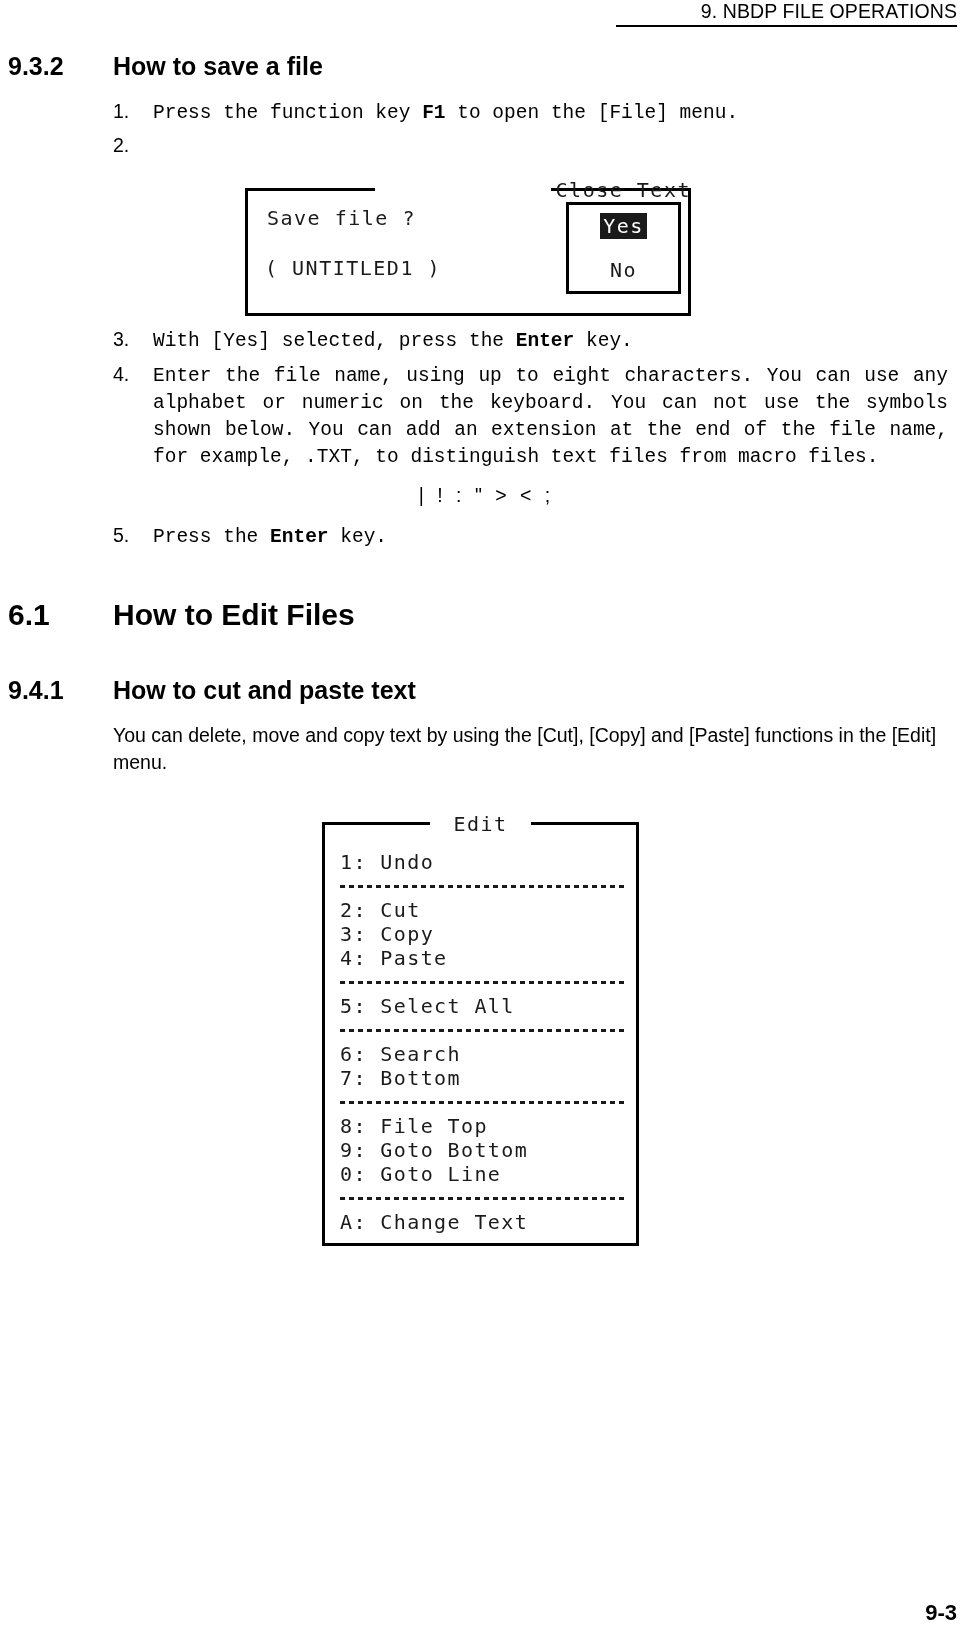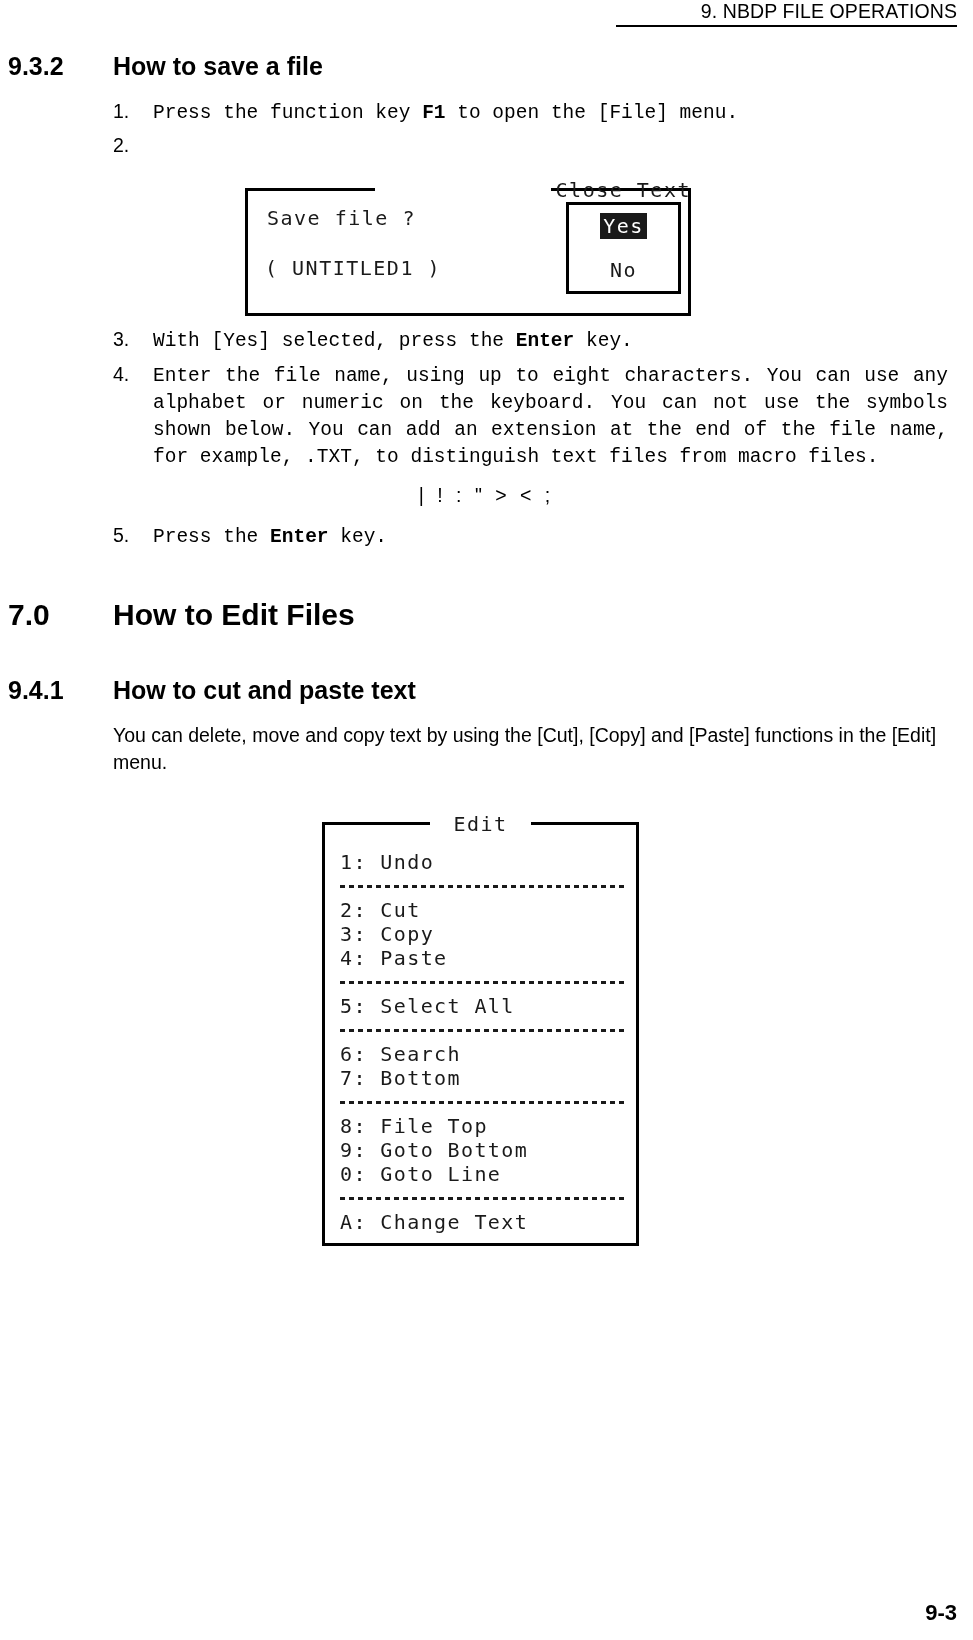--- a/index.html
+++ b/index.html
@@ -264,21 +264,21 @@
   <div class="list-item" style="left:153px; top:328px; width:790px;"><span>With [Yes] selected, press the </span><b>Enter</b><span> key.</span></div>
 
   <div class="list-num" style="left:113px; top:363px;">4.</div>
   <div class="list-item" style="left:153px; top:363px; width:795px; text-align:justify;">Enter the file name, using up to eight characters. You can use any alphabet or numeric on the keyboard. You can not use the symbols shown below. You can add an extension at the end of the file name, for example, .TXT, to distinguish text files from macro files.</div>
 
   <div class="symbols-line" style="left:0px; top:484px; width:973px; text-align:center;">| ! : " &gt; &lt; ;</div>
 
   <div class="list-num" style="left:113px; top:524px;">5.</div>
   <div class="list-item" style="left:153px; top:524px; width:790px;"><span>Press the </span><b>Enter</b><span> key.</span></div>
 
-  <div class="sec-num h2" style="left:8px; top:598px;">7.0</div>
+  <div class="sec-num h2" style="left:8px; top:598px;">6.1</div>
   <div class="sec-title h2" style="left:113px; top:598px;">How to Edit Files</div>
 
   <div class="sec-num h3" style="left:8px; top:676px;">9.4.1</div>
   <div class="sec-title h3" style="left:113px; top:676px;">How to cut and paste text</div>
 
   <div class="para" style="left:113px; top:722px; width:832px;">You can delete, move and copy text by using the [Cut], [Copy] and [Paste] functions in the [Edit] menu.</div>
 
   <div id="edit-menu" class="lcd">
     <div class="edge-top-left"></div>
     <div class="edge-top-right"></div>

